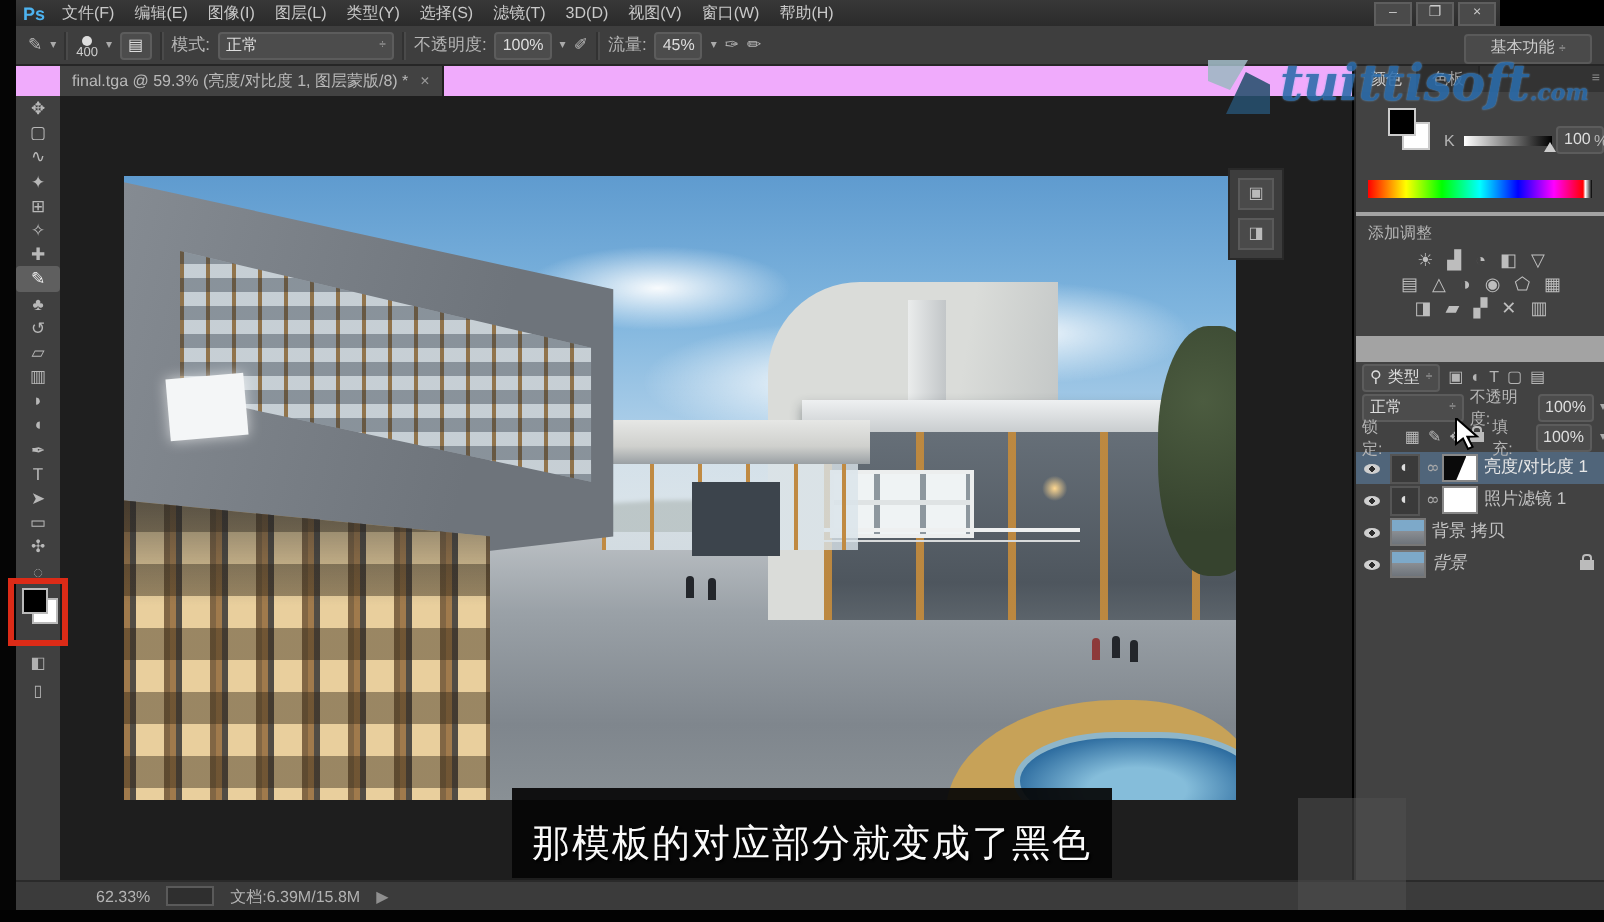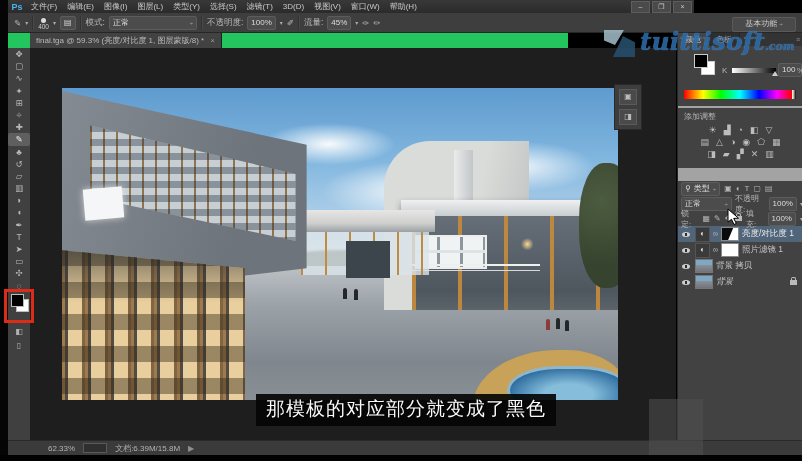--- a/index.html
+++ b/index.html
@@ -1,37 +1,37 @@
 <!DOCTYPE html>
 <html><head>
 <meta charset="utf-8">
 <style>
   html,body{margin:0;padding:0;background:#000;}
   #app{position:relative;width:802px;height:461px;background:#000;overflow:hidden;
        font-family:"Liberation Sans","DejaVu Sans",sans-serif;-webkit-font-smoothing:antialiased;}
   .abs{position:absolute;}
   
-  .menubar{left:8px;top:0;width:686px;height:13px;background:linear-gradient(180deg,#383838,#2b2b2b);
+  .menubar{left:8px;top:0;width:742px;height:13px;background:linear-gradient(180deg,#383838,#2b2b2b);
            display:flex;align-items:center;font-size:8px;color:#c9c9c9;}
   .pslogo{width:18px;text-align:center;color:#4db3f0;font-weight:bold;font-size:9px;}
   .mitem{padding:0 5px;line-height:13px;white-space:nowrap;cursor:default;}
   .winbtns{position:absolute;right:2px;top:1px;display:flex;gap:2px;}
   .winbtn{width:17px;height:10px;background:#4a4a4a;border:1px solid #5e5e5e;color:#ccc;font-size:7px;
           line-height:9px;text-align:center;}
   .optbar{left:8px;top:13px;width:794px;height:20px;background:#3e3e3e;border-bottom:1px solid #262626;
           display:flex;align-items:center;font-size:8.5px;color:#b5b5b5;gap:4px;padding-left:6px;box-sizing:border-box;}
   .osep{width:1px;height:14px;background:#323232;border-right:1px solid #4a4a4a;}
   .field{background:#4c4c4c;border:1px solid #5c5c5c;border-radius:2px;color:#ddd;font-size:8px;
          padding:0 3px;height:12px;line-height:12px;white-space:nowrap;}
   .drop{color:#aaa;font-size:6px;}
   .brushpreset{display:flex;flex-direction:column;align-items:center;line-height:5px;font-size:6.5px;color:#ccc;}
   .dot{width:5px;height:5px;border-radius:50%;background:#ddd;margin:1px 0;}
   .wsbtn{position:absolute;right:6px;top:17px;width:62px;height:13px;background:#4a4a4a;border:1px solid #5a5a5a;
          border-radius:2px;color:#ccc;font-size:8px;line-height:12px;text-align:center;}
-  .tabbar{left:8px;top:33px;width:560px;height:15px;background:#22c55e;}
+  .tabbar{left:8px;top:33px;width:668px;height:15px;background:#f0abfc;}
   .doctab{position:absolute;left:22px;top:0;height:15px;background:#424242;border-right:1px solid #1f1f1f;
           color:#b9b9b9;font-size:8px;line-height:15px;padding:0 6px;white-space:nowrap;}
   .doctab .x{color:#999;margin-left:6px;}
   
   .toolbar{left:8px;top:48px;width:22px;height:407px;background:#404040;border-right:1px solid #2c2c2c;}
   .tool{width:22px;height:12.2px;text-align:center;font-size:8.5px;line-height:12px;color:#b8b8b8;}
   .tool.active{background:#5f5f5f;color:#f0f0f0;border-radius:2px;}
   .swatches{position:absolute;left:3px;top:246px;width:18px;height:18px;}
   .sw{position:absolute;width:11px;height:11px;border:1px solid #bbb;}
   .sw.fg{left:0;top:0;background:#000;z-index:2;}
@@ -121,21 +121,21 @@
   .botstrip{left:0;top:455px;width:802px;height:6px;background:#020202;}
   .leftstrip{left:0;top:0;width:8px;height:461px;background:#050505;}
   .redbox{left:4px;top:289px;width:24px;height:28px;border:3px solid #dc2b17;}
   .arrowwrap{left:17px;top:287px;width:300px;height:34px;}
   .ahead{position:absolute;left:0;top:0;width:0;height:0;border-top:16px solid transparent;
          border-bottom:16px solid transparent;border-right:26px solid #d8301e;}
   .atail{position:absolute;left:25px;top:8px;width:64px;height:16px;background:#d8301e;}
   .atext{position:absolute;left:88px;top:2px;font-size:22px;font-weight:bold;color:#fff;letter-spacing:1px;
          text-shadow:-2px -2px 0 #000,2px -2px 0 #000,-2px 2px 0 #000,2px 2px 0 #000,0 2px 3px #000;white-space:nowrap;}
   .caption{left:256px;top:394px;background:rgba(5,5,5,.92);color:#fafafa;font-size:19px;letter-spacing:1px;
-           padding:2px 10px 4px;white-space:nowrap;text-shadow:1px 1px 1px #000;}
+           padding:15px 10px 4px;white-space:nowrap;text-shadow:1px 1px 1px #000;}
   .uzbg{left:649px;top:399px;width:54px;height:56px;background:#515151;opacity:.55;}
   .uzing{left:656px;top:404px;font-size:29px;color:#f1f1f1;letter-spacing:.5px;}
   .uzing .net{color:#c6c6c6;}
   .wmwrap{left:604px;top:27px;opacity:.88;}
   .wm-a{position:absolute;left:0;top:3px;width:20px;height:15px;background:#9fb8c4;
         clip-path:polygon(0 0,100% 0,55% 100%,0 70%);}
   .wm-b{position:absolute;left:9px;top:9px;width:22px;height:21px;background:#27506e;
         clip-path:polygon(45% 0,100% 30%,100% 100%,0 100%);}
   .wm-t{position:absolute;left:36px;top:0px;font-style:italic;font-weight:bold;font-size:25px;
         color:#2b6cab;font-family:"DejaVu Serif",serif;text-shadow:0 0 1px #6ea6d8;white-space:nowrap;}

